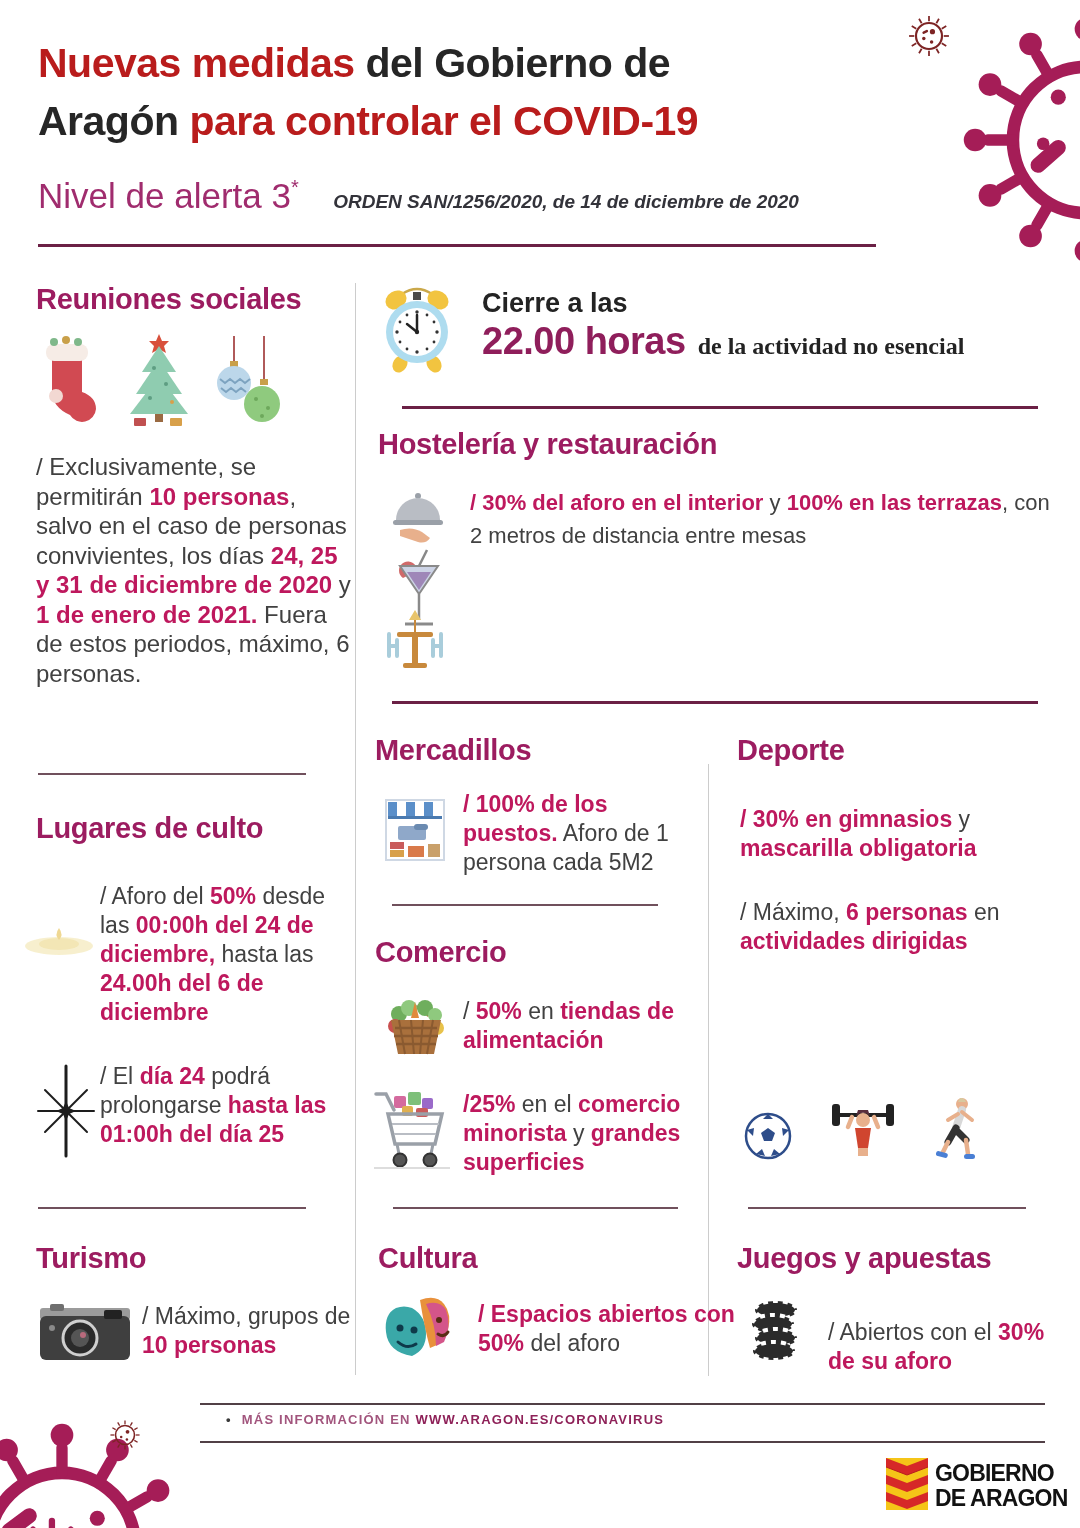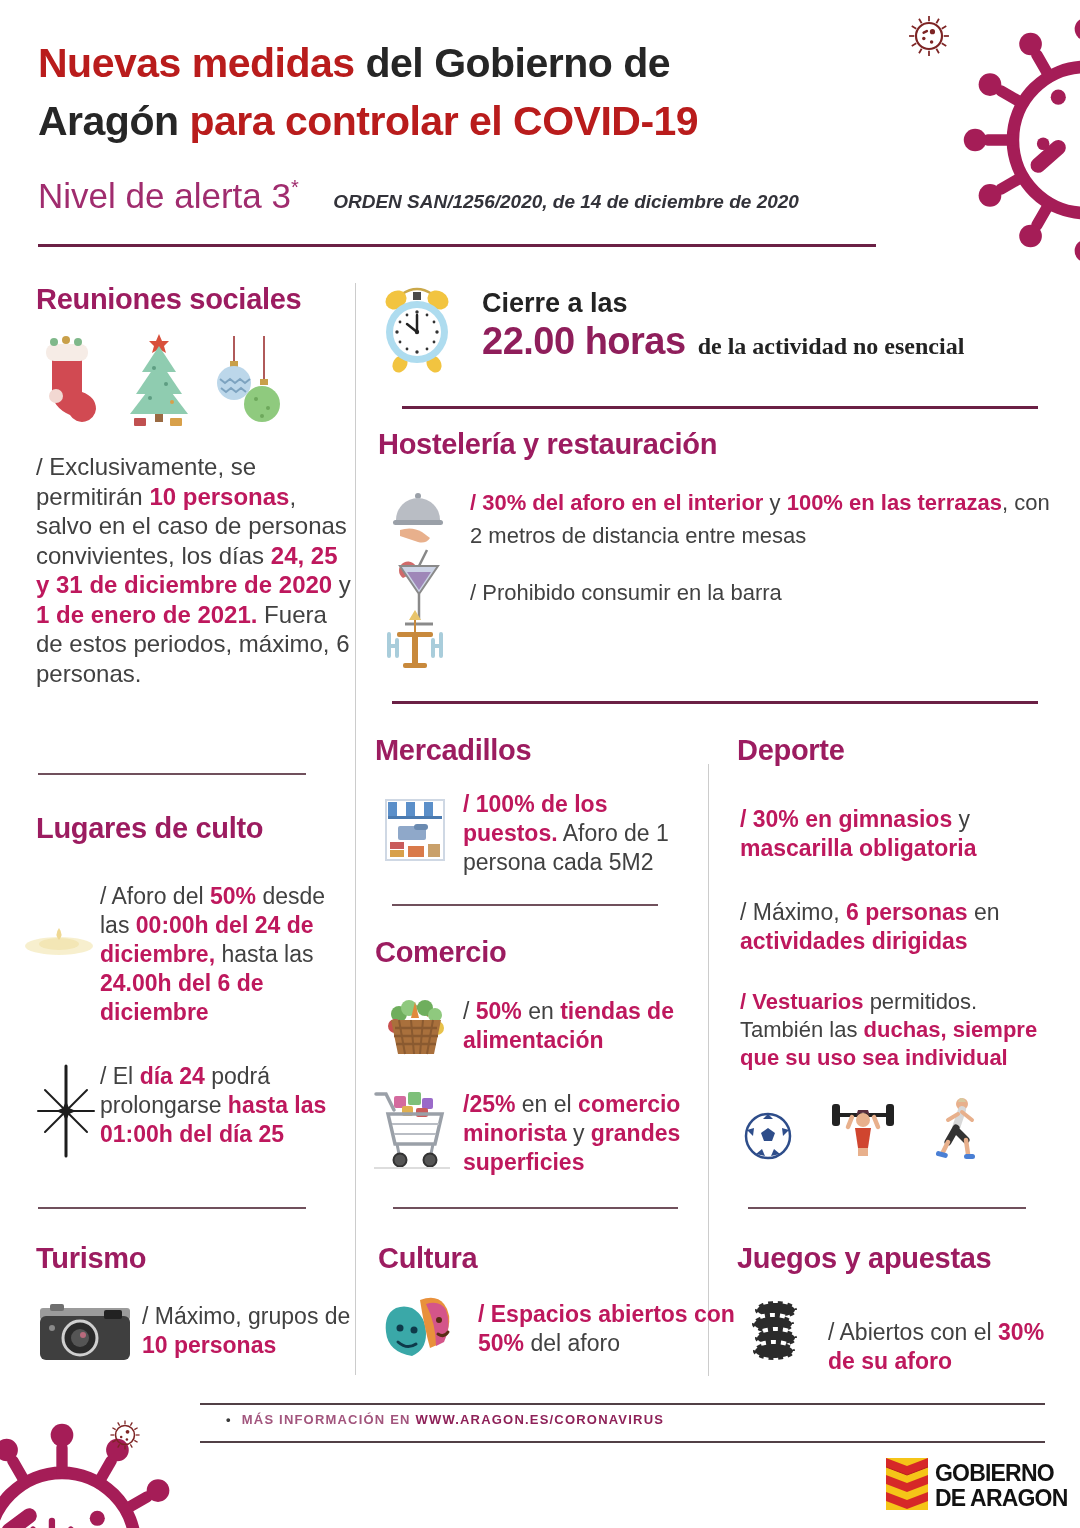--- a/index.html
+++ b/index.html
@@ -332,21 +332,20 @@
   <span class="icon" id="icon-cocktail">
     <svg width="44" height="86" viewBox="0 0 44 86">
       <line x1="30" y1="2" x2="18" y2="26" stroke="#888" stroke-width="2.5"></line>
       <path d="M6 30 a9 9 0 1 1 14 -7 z" fill="#d06a6a"></path>
       <polygon points="3,18 41,18 22,46" fill="#cdd4e6" stroke="#8a8a8a" stroke-width="2"></polygon>
       <polygon points="10,24 34,24 22,42" fill="#9f87b8"></polygon>
       <line x1="22" y1="46" x2="22" y2="72" stroke="#8a8a8a" stroke-width="2.5"></line>
       <line x1="8" y1="76" x2="36" y2="76" stroke="#8a8a8a" stroke-width="3"></line>
     </svg>
   </span>
-  <div class="rt host-text" id="host-text-2"><span>/ Prohibido consumir en la barra</span></div>
   <span class="icon" id="icon-terrace">
     <svg width="64" height="62" viewBox="0 0 64 62">
       <polygon points="32,0 26,10 38,10" fill="#e8c46a"></polygon>
       <line x1="32" y1="10" x2="32" y2="22" stroke="#c8893c" stroke-width="2"></line>
       <rect x="14" y="22" width="36" height="5" rx="2" fill="#c8893c"></rect>
       <rect x="29" y="27" width="6" height="26" fill="#c8893c"></rect>
       <rect x="20" y="53" width="24" height="5" rx="2" fill="#c8893c"></rect>
       <path d="M6 24 v22 M6 36 h8 M14 30 v16" stroke="#a9cddb" stroke-width="4" fill="none" stroke-linecap="round"></path>
       <path d="M58 24 v22 M58 36 h-8 M50 30 v16" stroke="#a9cddb" stroke-width="4" fill="none" stroke-linecap="round"></path>
     </svg>
@@ -419,21 +418,20 @@
       <circle cx="58" cy="74" r="6.5" fill="#555" stroke="#333" stroke-width="2"></circle>
       <line x1="2" y1="82" x2="78" y2="82" stroke="#dddddd" stroke-width="2"></line>
     </svg>
   </span>
   <div class="rt" id="com-text-2"><span class="b">/25%</span><span> en el </span><span class="b">comercio minorista</span><span> y </span><span class="b">grandes superficies</span></div>
   <div class="rule" id="rule-mid-4"></div>
 
   <div class="sec-title" id="deporte-title">Deporte</div>
   <div class="rt" id="dep-text-1"><span class="b">/ 30% en gimnasios</span><span> y </span><span class="b">mascarilla obligatoria</span></div>
   <div class="rt" id="dep-text-2"><span>/ Máximo, </span><span class="b">6 personas</span><span> en </span><span class="b">actividades dirigidas</span></div>
-  <div class="rt" id="dep-text-3"><span class="b">/ Vestuarios</span><span> permitidos. También las </span><span class="b">duchas, siempre que su uso sea individual</span></div>
   <span class="icon" id="icon-soccer">
     <svg width="48" height="48" viewBox="0 0 48 48">
       <circle cx="24" cy="24" r="22" fill="#ffffff" stroke="#2e4d8a" stroke-width="2.5"></circle>
       <polygon points="24,16 31,21 28,29 20,29 17,21" fill="#2e4d8a"></polygon>
       <polygon points="24,2 29,7 19,7" fill="#2e4d8a"></polygon>
       <polygon points="3,18 10,16 9,24" fill="#2e4d8a"></polygon>
       <polygon points="45,18 38,16 39,24" fill="#2e4d8a"></polygon>
       <polygon points="12,42 18,37 21,44" fill="#2e4d8a"></polygon>
       <polygon points="36,42 30,37 27,44" fill="#2e4d8a"></polygon>
     </svg>

